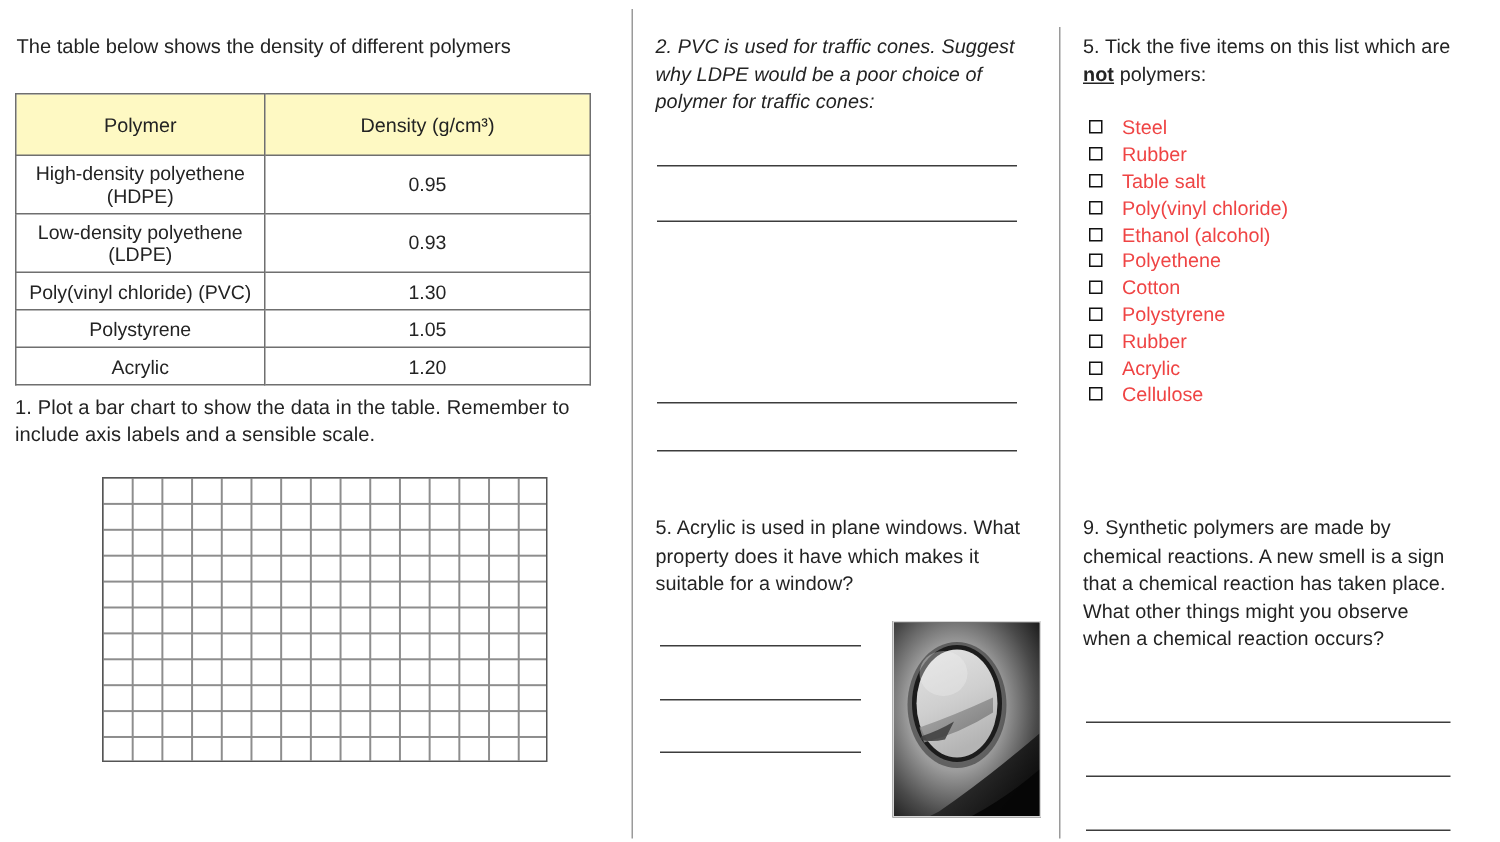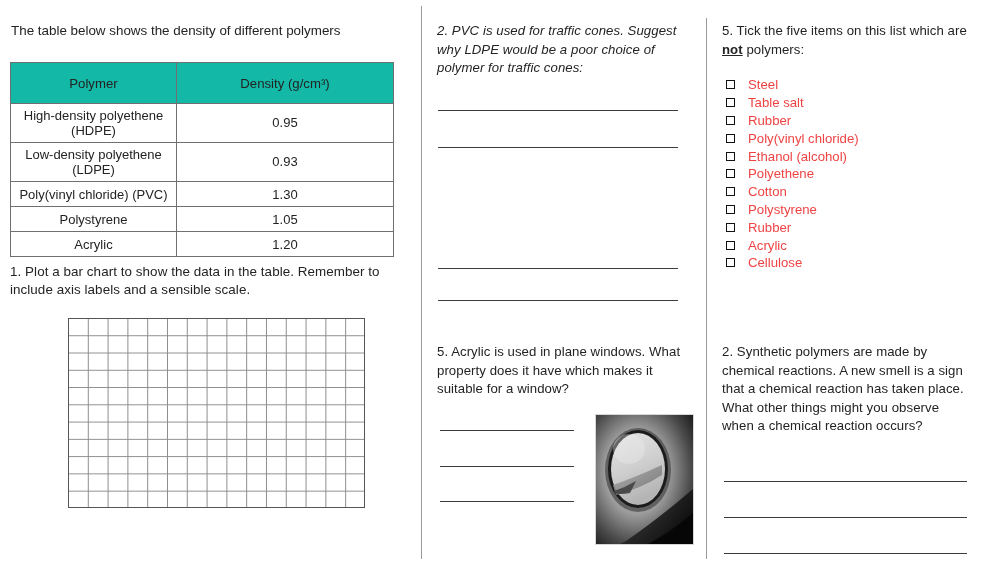--- a/index.html
+++ b/index.html
@@ -60,21 +60,21 @@
     color: #232323;
   }
   #density-table td, #density-table th {
     border: 1px solid #6f6f6f;
     text-align: center;
     vertical-align: middle;
     font-weight: normal;
     padding: 2px 4px;
   }
   #density-table thead th {
-    background: #14b8a6;
+    background: #fef9c3;
     height: 36px;
     font-size: 13.2px;
   }
   #density-table tbody td { height: 20px; }
   #density-table tbody tr.tall td { height: 34px; line-height: 15.5px; }
   #density-table col.c1 { width: 166px; }
   #density-table col.c2 { width: 217px; }
 
   #q1-text {
     left: 10px; top: 263px; width: 388px;
@@ -257,58 +257,58 @@
 
   <div class="qtext" id="q5-text"><span>5. Tick the five items on this list which are </span><b><u>not</u></b><span> polymers:</span></div>
 
   <ul id="checklist">
     <li>
         <span class="tickbox"></span>
         <span>Steel</span>
       </li>
     <li>
         <span class="tickbox"></span>
+        <span>Rubber</span>
+      </li>
+    <li>
+        <span class="tickbox"></span>
         <span>Table salt</span>
       </li>
     <li>
         <span class="tickbox"></span>
+        <span>Poly(vinyl chloride)</span>
+      </li>
+    <li>
+        <span class="tickbox"></span>
+        <span>Ethanol (alcohol)</span>
+      </li>
+    <li>
+        <span class="tickbox"></span>
+        <span>Polyethene</span>
+      </li>
+    <li>
+        <span class="tickbox"></span>
+        <span>Cotton</span>
+      </li>
+    <li>
+        <span class="tickbox"></span>
+        <span>Polystyrene</span>
+      </li>
+    <li>
+        <span class="tickbox"></span>
         <span>Rubber</span>
       </li>
     <li>
         <span class="tickbox"></span>
-        <span>Poly(vinyl chloride)</span>
-      </li>
-    <li>
-        <span class="tickbox"></span>
-        <span>Ethanol (alcohol)</span>
-      </li>
-    <li>
-        <span class="tickbox"></span>
-        <span>Polyethene</span>
-      </li>
-    <li>
-        <span class="tickbox"></span>
-        <span>Cotton</span>
-      </li>
-    <li>
-        <span class="tickbox"></span>
-        <span>Polystyrene</span>
-      </li>
-    <li>
-        <span class="tickbox"></span>
-        <span>Rubber</span>
-      </li>
-    <li>
-        <span class="tickbox"></span>
         <span>Acrylic</span>
       </li>
     <li>
         <span class="tickbox"></span>
         <span>Cellulose</span>
       </li>
   </ul>
 
-  <div class="qtext" id="q6-text">2. Synthetic polymers are made by chemical reactions. A new smell is a sign that a chemical reaction has taken place. What other things might you observe when a chemical reaction occurs?</div>
+  <div class="qtext" id="q6-text">9. Synthetic polymers are made by chemical reactions. A new smell is a sign that a chemical reaction has taken place. What other things might you observe when a chemical reaction occurs?</div>
   <div class="rule" id="q6-line-1"></div>
   <div class="rule" id="q6-line-2"></div>
   <div class="rule" id="q6-line-3"></div>
 
 </div>
 
 </body></html>

